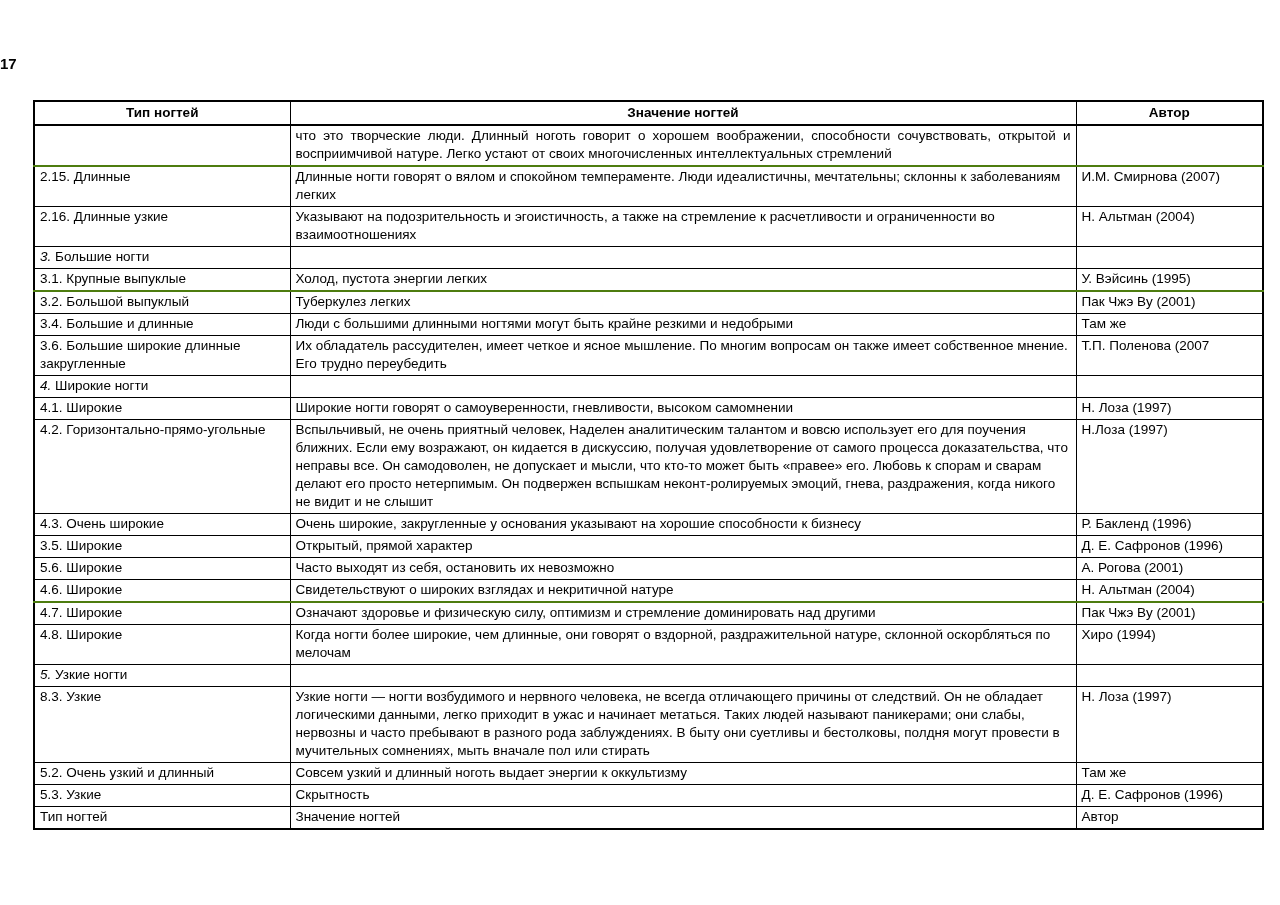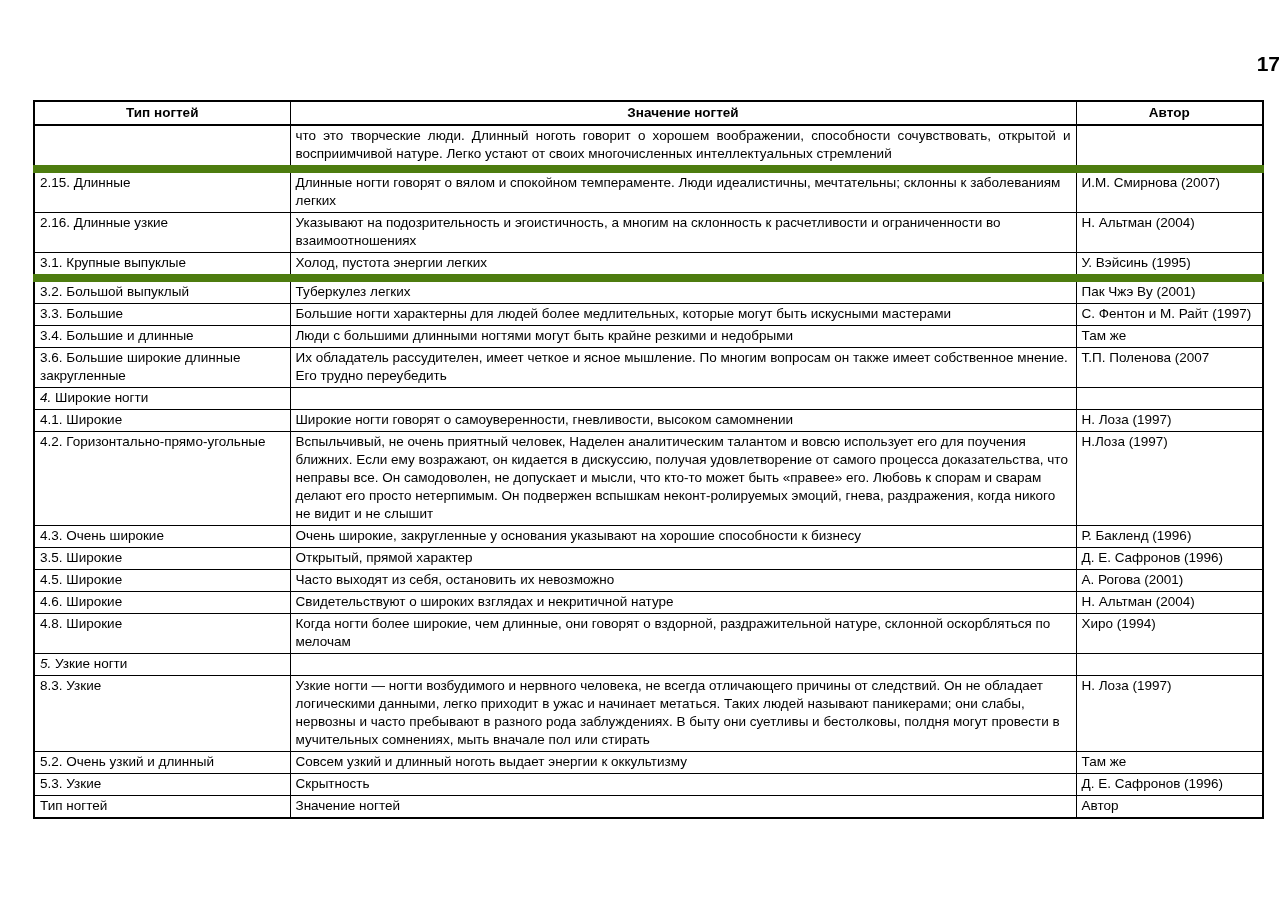--- a/index.html
+++ b/index.html
@@ -11,23 +11,23 @@
   }
   .page {
     position: relative;
     width: 1280px;
     height: 905px;
     background: #ffffff;
     overflow: hidden;
   }
   .page-number {
     padding-top: 55px;
-    text-align: right;
+    text-align: left;
     font-weight: bold;
-    font-size: 21px;
+    font-size: 15px;
     line-height: 18px;
   }
   table.nails {
     border-collapse: collapse;
     table-layout: fixed;
     width: 1229px;
     margin: 27px 0 0 33px;
     border: 2px solid #000;
     font-size: 13.5px;
     line-height: 18px;
@@ -42,21 +42,21 @@
     overflow: hidden;
     word-wrap: break-word;
   }
   thead th {
     font-weight: bold;
     text-align: center;
     border-bottom: 2px solid #000;
     padding-top: 2px;
     padding-bottom: 2px;
   }
-  tr.seam td { border-top: 8px solid #4d7c0f; }
+  tr.seam td { border-top: 2px solid #4d7c0f; }
   td.type   { white-space: pre-line; }
   td.meaning.justify { text-align: justify; }
   .sec-num { font-style: italic; }
 </style>
 </head>
 <body>
 
 <div class="page">
   <div class="page-number">17</div>
 
@@ -79,37 +79,37 @@
           <td class="meaning justify">что это творческие люди. Длинный ноготь говорит о хорошем воображении, способности сочувствовать, открытой и восприимчивой натуре. Легко устают от своих многочисленных интеллектуальных стремлений</td>
           <td class="author"></td>
         </tr>
         <tr class="seam">
           <td class="type">2.15. Длинные</td>
           <td class="meaning">Длинные ногти говорят о вялом и спокойном темпераменте. Люди идеалистичны, мечтательны; склонны к заболеваниям легких</td>
           <td class="author">И.М. Смирнова (2007)</td>
         </tr>
         <tr>
           <td class="type">2.16. Длинные узкие</td>
-          <td class="meaning">Указывают на подозрительность и эгоистичность, а многим на склонность к расчетливости и ограниченности во взаимоотношениях</td>
+          <td class="meaning">Указывают на подозрительность и эгоистичность, а также на стремление к расчетливости и ограниченности во взаимоотношениях</td>
           <td class="author">Н. Альтман (2004)</td>
+        </tr>
+        <tr>
+          <td class="type"><span class="sec-num">3.</span> Большие ногти</td>
+          <td class="meaning"></td>
+          <td class="author"></td>
         </tr>
         <tr>
           <td class="type">3.1. Крупные выпуклые</td>
           <td class="meaning">Холод, пустота энергии легких</td>
           <td class="author">У. Вэйсинь (1995)</td>
         </tr>
         <tr class="seam">
           <td class="type">3.2. Большой выпуклый</td>
           <td class="meaning">Туберкулез легких</td>
           <td class="author">Пак Чжэ Ву (2001)</td>
-        </tr>
-        <tr>
-          <td class="type">3.3. Большие</td>
-          <td class="meaning">Большие ногти характерны для людей более медлительных, которые могут быть искусными мастерами</td>
-          <td class="author">С. Фентон и М. Райт (1997)</td>
         </tr>
         <tr>
           <td class="type">3.4. Большие и длинные</td>
           <td class="meaning">Люди с большими длинными ногтями могут быть крайне резкими и недобрыми</td>
           <td class="author">Там же</td>
         </tr>
         <tr>
           <td class="type">3.6. Большие широкие длинные закругленные</td>
           <td class="meaning">Их обладатель рассудителен, имеет четкое и ясное мышление. По многим вопросам он также имеет собственное мнение. Его трудно переубедить</td>
           <td class="author">Т.П. Поленова (2007</td>
@@ -133,28 +133,33 @@
           <td class="type">4.3. Очень широкие</td>
           <td class="meaning">Очень широкие, закругленные у основания указывают на хорошие способности к бизнесу</td>
           <td class="author">Р. Бакленд (1996)</td>
         </tr>
         <tr>
           <td class="type">3.5. Широкие</td>
           <td class="meaning">Открытый, прямой характер</td>
           <td class="author">Д. Е. Сафронов (1996)</td>
         </tr>
         <tr>
-          <td class="type">4.5. Широкие</td>
+          <td class="type">5.6. Широкие</td>
           <td class="meaning">Часто выходят из себя, остановить их невозможно</td>
           <td class="author">А. Рогова (2001)</td>
         </tr>
         <tr>
           <td class="type">4.6. Широкие</td>
           <td class="meaning">Свидетельствуют о широких взглядах и некритичной натуре</td>
           <td class="author">Н. Альтман (2004)</td>
+        </tr>
+        <tr class="seam">
+          <td class="type">4.7. Широкие</td>
+          <td class="meaning">Означают здоровье и физическую силу, оптимизм и стремление доминировать над другими</td>
+          <td class="author">Пак Чжэ Ву (2001)</td>
         </tr>
         <tr>
           <td class="type">4.8. Широкие</td>
           <td class="meaning">Когда ногти более широкие, чем длинные, они говорят о вздорной, раздражительной натуре, склонной оскорбляться по мелочам</td>
           <td class="author">Хиро (1994)</td>
         </tr>
         <tr>
           <td class="type"><span class="sec-num">5.</span> Узкие ногти</td>
           <td class="meaning"></td>
           <td class="author"></td>

